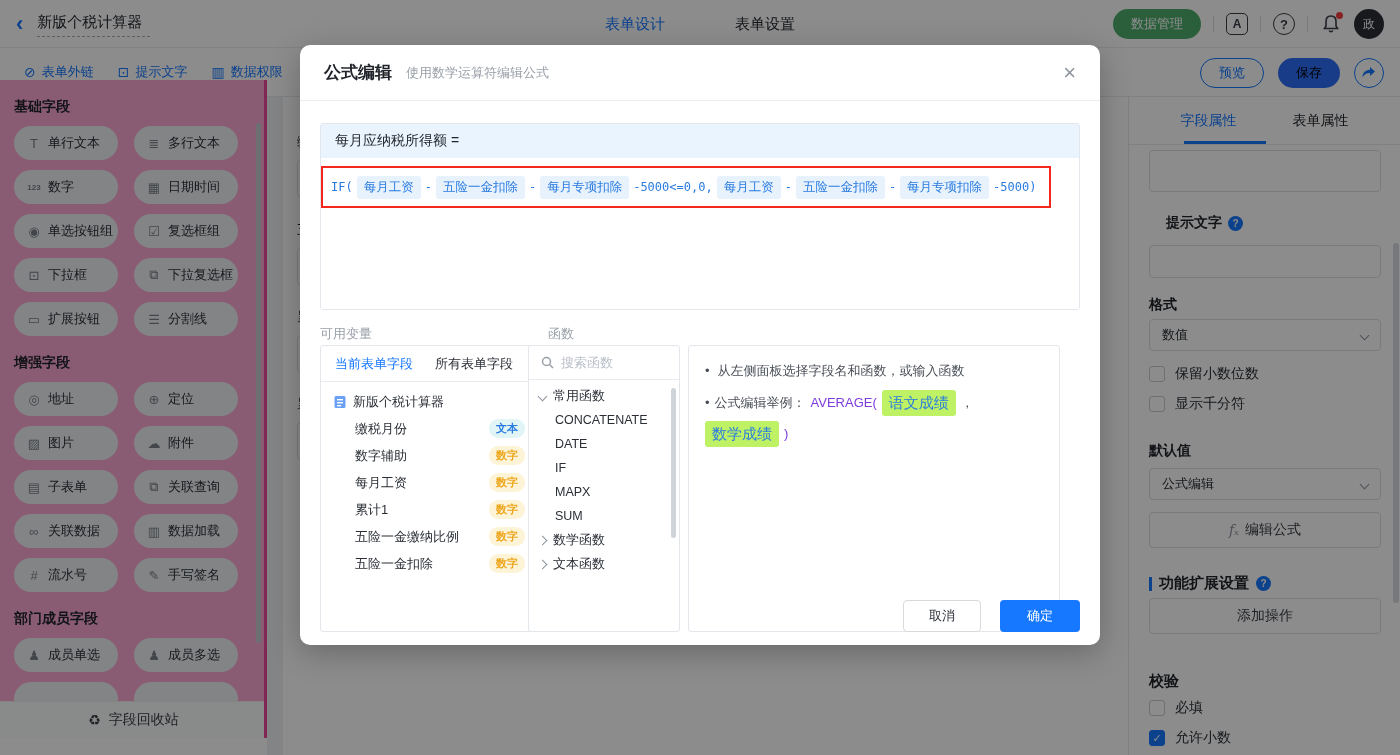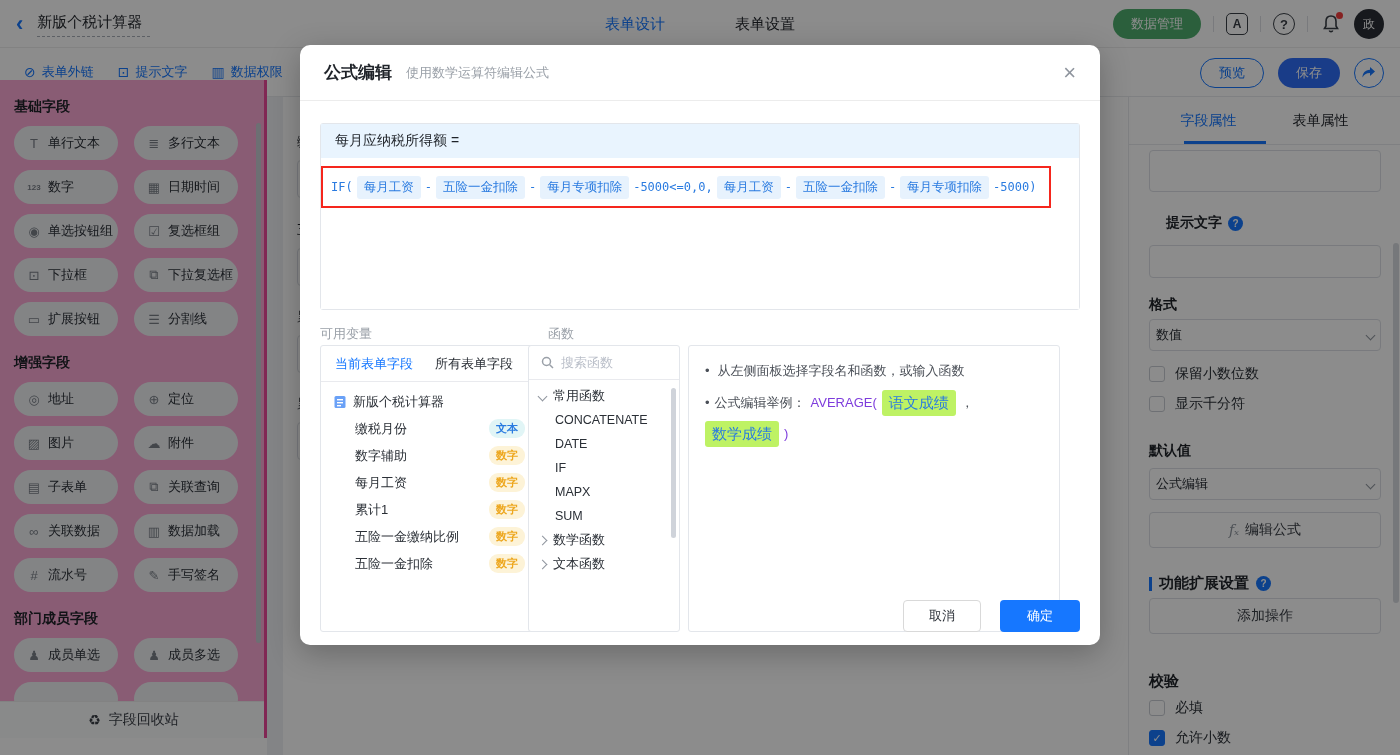--- a/index.html
+++ b/index.html
@@ -23,21 +23,21 @@
   .bellwrap svg { display:block; }
   .reddot { position:absolute; right:-1px; top:-1px; width:7px; height:7px; background:#f53f3f; border-radius:50%; }
   .avatar { width:30px; height:30px; border-radius:50%; background:#2b2f36; color:#fff; font-size:12px; display:flex; align-items:center; justify-content:center; }
 
   
   .toolbar { position:absolute; left:0; top:48px; width:1400px; height:49px; background:#fff; border-bottom:1px solid #e8eaed; display:flex; align-items:center; }
   .titem { display:flex; align-items:center; gap:6px; color:var(--accent); font-size:13px; margin-left:24px; cursor:pointer; white-space:nowrap; }
   .titem .tico { font-size:14px; }
   .toolbar-right { position:absolute; right:16px; top:0; height:49px; display:flex; align-items:center; gap:14px; }
   .btn-outline { height:30px; padding:0 18px; border:1px solid var(--accent); color:var(--accent); background:#fff; border-radius:16px; font-size:13px; cursor:pointer; }
-  .btn-fill { height:30px; padding:0 18px; border:none; color:#ffffff; background:var(--save-blue); border-radius:16px; font-size:13px; cursor:pointer; }
+  .btn-fill { height:30px; padding:0 18px; border:none; color:#000000; background:var(--save-blue); border-radius:16px; font-size:13px; cursor:pointer; }
   .sharecircle { width:30px; height:30px; border:1px solid var(--accent); border-radius:50%; display:flex; align-items:center; justify-content:center; cursor:pointer; background:#fff; }
 
   
   .sidebar { position:absolute; left:0; top:80px; width:267px; height:658px; background:#f9a8d4; border-right:3px solid #ec4899; overflow:hidden; }
   .sec-title { font-size:14px; font-weight:bold; color:#1f2329; margin:18px 0 10px 14px; }
   .pillgrid { display:flex; flex-wrap:wrap; gap:10px 16px; padding:0 18px 0 14px; }
   .fieldpill { width:104px; height:34px; background:#eff0f3; border-radius:17px; display:flex; align-items:center; gap:6px; padding-left:12px; font-size:13px; color:#2a2f36; cursor:pointer; }
   .fieldpill .fico { color:#7a8088; font-size:13px; width:16px; text-align:center; flex:none; }
   .fieldpill .fico.sm { font-size:8px; font-weight:bold; letter-spacing:0; }
   .recyclebar { position:absolute; left:0; bottom:0; width:267px; height:37px; background:#fafbfc; border-top:1px solid #ededed; display:flex; align-items:center; justify-content:center; gap:8px; font-size:14px; color:#3a3f46; cursor:pointer; }
@@ -52,21 +52,21 @@
 
   
   .rightpanel { position:absolute; left:1128px; top:97px; width:272px; height:658px; background:#fff; border-left:1px solid #e8eaed; }
   .rp-tabs { height:48px; border-bottom:1px solid #e8eaed; display:flex; align-items:center; justify-content:center; gap:56px; position:relative; }
   .rp-tab { font-size:14px; color:#1f2329; cursor:pointer; }
   .rp-tab.active { color:var(--accent); }
   .rp-underline { position:absolute; left:55px; bottom:0; width:82px; height:3px; background:var(--accent); }
   .rp-box { position:absolute; left:20px; width:232px; border:1px solid #dcdfe5; border-radius:4px; background:#fff; }
   .rp-label { position:absolute; left:20px; font-size:14px; font-weight:bold; color:#1f2329; display:flex; align-items:center; gap:6px; }
   .qmark { width:15px; height:15px; border-radius:50%; background:var(--accent); color:#fff; font-size:10px; font-weight:bold; display:flex; align-items:center; justify-content:center; }
-  .rp-select { position:absolute; left:20px; width:232px; height:32px; border:1px solid #dcdfe5; border-radius:4px; display:flex; align-items:center; padding:0 6px; font-size:13px; color:#2a2f36; cursor:pointer; }
+  .rp-select { position:absolute; left:20px; width:232px; height:32px; border:1px solid #dcdfe5; border-radius:4px; display:flex; align-items:center; padding:0 12px; font-size:13px; color:#2a2f36; cursor:pointer; }
   .rp-select .chev { margin-left:auto; }
   .rp-btn { position:absolute; left:20px; width:232px; height:36px; border:1px solid #dcdfe5; border-radius:4px; background:#fff; font-size:14px; color:#3a3f46; display:flex; align-items:center; justify-content:center; gap:6px; cursor:pointer; }
   .fx { font-family:"DejaVu Serif",serif; font-style:italic; color:#8f959e; font-size:14px; }
   .cbrow { position:absolute; left:20px; display:flex; align-items:center; gap:10px; font-size:14px; color:#2a2f36; cursor:pointer; }
   .cb { width:16px; height:16px; border:1px solid #c9cdd4; border-radius:3px; background:#fff; flex:none; }
   .cb.checked { background:var(--accent); border-color:var(--accent); color:#fff; font-size:11px; display:flex; align-items:center; justify-content:center; }
   .rp-sec { position:absolute; left:20px; font-size:15px; font-weight:bold; color:#1f2329; display:flex; align-items:center; gap:7px; }
   .rp-sec .bluebar { width:3px; height:14px; background:var(--accent); }
   .page-scroll { position:absolute; right:1px; top:243px; width:6px; height:360px; background:#d8dbe0; border-radius:3px; }
 

